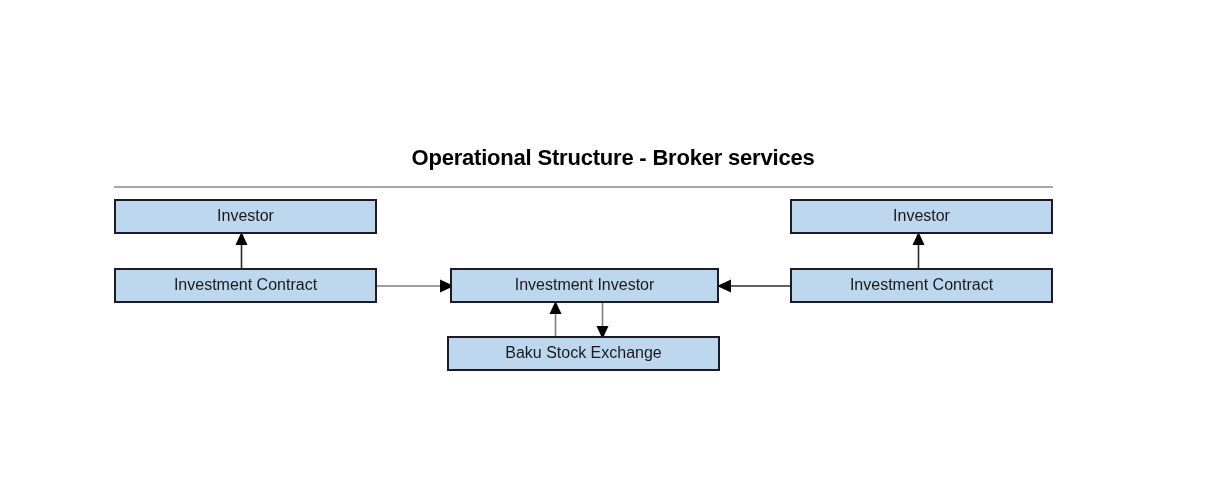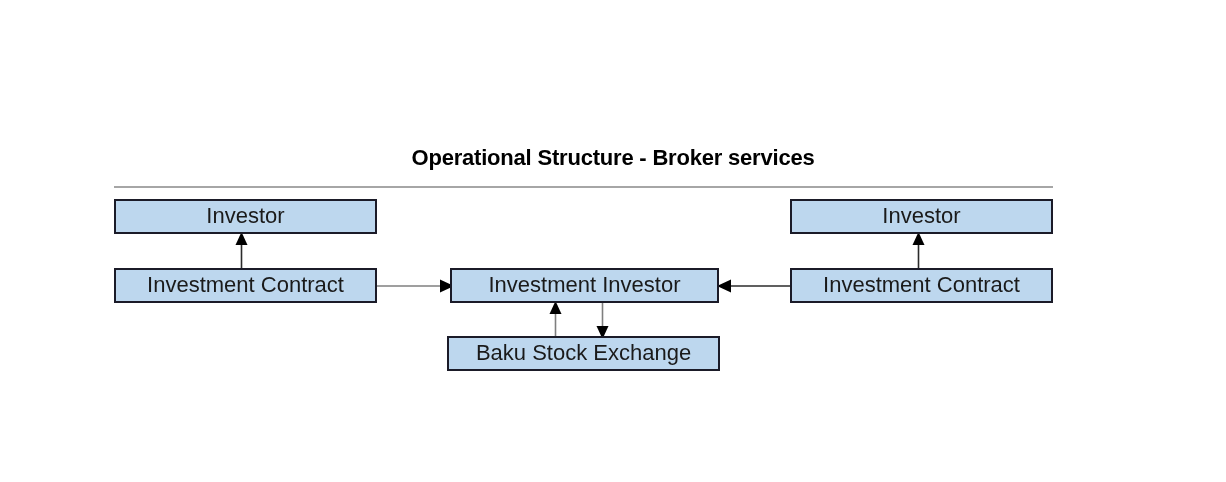--- a/index.html
+++ b/index.html
@@ -40,21 +40,21 @@
   }
   .node {
     position: absolute;
     box-sizing: border-box;
     background: #bdd7ee;
     border: 2px solid #1b1b28;
     display: flex;
     align-items: center;
     justify-content: center;
     color: #1a1a1a;
-    font-size: 22px;
+    font-size: 16px;
     font-family: "Liberation Sans", sans-serif;
     white-space: nowrap;
     line-height: 1;
   }
   .node-label {
     display: block;
     padding-bottom: 1px;
   }
   
   #node-investor-left   { left: 114px; top: 172px; width: 263px; height: 35px; }

